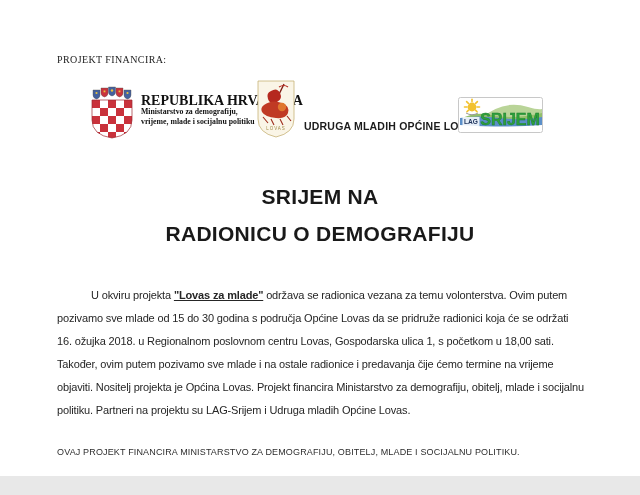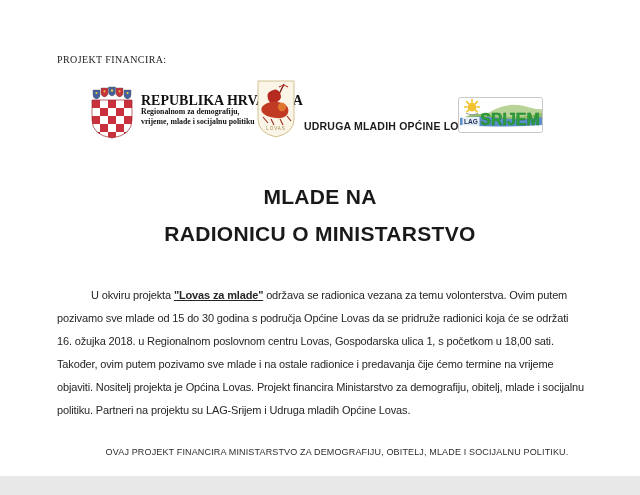--- a/index.html
+++ b/index.html
@@ -43,21 +43,21 @@
   .body-par{
     position:absolute;left:57px;top:273px;width:529px;
     font-size:11px;line-height:23px;letter-spacing:-0.15px;
     text-indent:34px;text-align:left;color:#262626;
   }
   .body-par .b{font-weight:normal;}
   .body-par .bu{font-weight:bold;text-decoration:underline;}
   
   .footer-line{
     position:absolute;left:57px;top:447px;width:560px;
-    font-size:9px;letter-spacing:.15px;color:#2d2d2d;text-align:center;
+    font-size:9px;letter-spacing:.15px;color:#2d2d2d;
   }
 </style>
 </head>
 <body>
 
 <div class="page">
 
   <div class="project-financira">PROJEKT FINANCIRA:</div>
 
   <svg class="coat-of-arms" viewBox="0 0 46 57" xmlns="http://www.w3.org/2000/svg">
@@ -96,21 +96,21 @@
         <rect x="3" y="47" width="8" height="8"></rect>
           <rect x="19" y="47" width="8" height="8"></rect>
           <rect x="35" y="47" width="8" height="8"></rect>
       </g>
     </g>
     <path d="M3,15 h40 v20 q0,15 -20,18 q-20,-3 -20,-18 z" fill="none" stroke="#9c2a31" stroke-width="0.7"></path>
   </svg>
 
   <div class="ministry-text">
     <div class="l1">REPUBLIKA HRVATSKA</div>
-    <div class="l2">Regionalnom za demografiju,</div>
+    <div class="l2">Ministarstvo za demografiju,</div>
     <div class="l3">vrijeme, mlade i socijalnu politiku</div>
   </div>
 
   <svg class="lovas-emblem" viewBox="0 0 44 60" xmlns="http://www.w3.org/2000/svg">
     <path d="M4,2 h36 v38 q0,14 -18,18 q-18,-4 -18,-18 z" fill="#faf5e7" stroke="#c6b277" stroke-width="0.8"></path>
 
     <g>
       <path d="M30,5 L15,36" stroke="#7e1d14" stroke-width="1.4" fill="none"></path>
       <path d="M17,12 q6,-4 9,2 q3,6 -3,9 q-7,3 -9,-3 q-2,-6 3,-8 z" fill="#b5291f"></path>
       <path d="M10,26 q8,-6 18,-2 q8,3 6,10 q-2,6 -12,5 q-11,-1 -14,-6 q-2,-4 2,-7 z" fill="#c03a24"></path>
@@ -143,20 +143,20 @@
           <path d="M19,14.6 L17.4,13.2"></path>
       </g>
       <path d="M8,16 Q14,19.5 20,16" stroke="#9a9a9a" stroke-width="1" fill="none"></path>
     </g>
 
     <rect x="4.5" y="20" width="17" height="9" fill="#ffffff" opacity="0.85"></rect>
     <text x="13" y="27.2" text-anchor="middle" font-size="6.6" font-weight="bold" font-family="Liberation Sans, sans-serif" fill="#20355e">LAG</text>
     <text x="52" y="28" text-anchor="middle" font-size="16" font-weight="bold" font-family="Liberation Sans, sans-serif" fill="#2da13c" stroke="#1c7a2b" stroke-width="0.4">SRIJEM</text>
   </svg>
 
-  <div class="title-line1">MLADE NA</div>
-  <div class="title-line2">RADIONICU O MINISTARSTVO</div>
+  <div class="title-line1">SRIJEM NA</div>
+  <div class="title-line2">RADIONICU O DEMOGRAFIJU</div>
 
   <p class="body-par"><span>U okviru projekta </span><span class="bu">"Lovas za mlade"</span><span> održava se radionica vezana za temu volonterstva. Ovim putem pozivamo sve mlade od 15 do 30 godina s područja Općine Lovas da se pridruže radionici koja će se održati </span><span class="b">16. ožujka 2018. u Regionalnom poslovnom centru Lovas, Gospodarska ulica 1, s početkom u 18,00</span><span> sati. Također, ovim putem pozivamo sve mlade i na ostale radionice i predavanja čije ćemo termine na vrijeme objaviti. Nositelj projekta je Općina Lovas. Projekt financira Ministarstvo za demografiju, obitelj, mlade i socijalnu politiku. Partneri na projektu su LAG-Srijem i Udruga mladih Općine Lovas.</span></p>
 
   <div class="footer-line">OVAJ PROJEKT FINANCIRA MINISTARSTVO ZA DEMOGRAFIJU, OBITELJ, MLADE I SOCIJALNU POLITIKU.</div>
 
 </div>
 
 </body></html>

